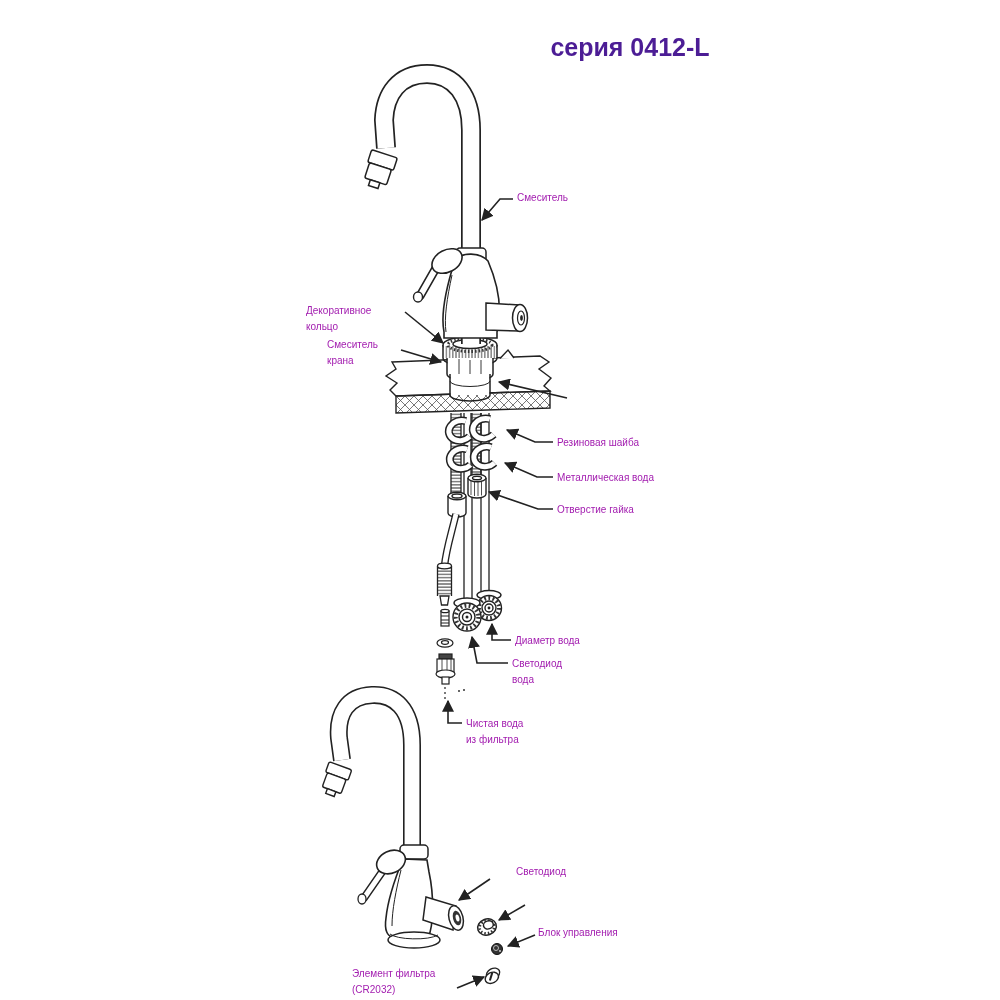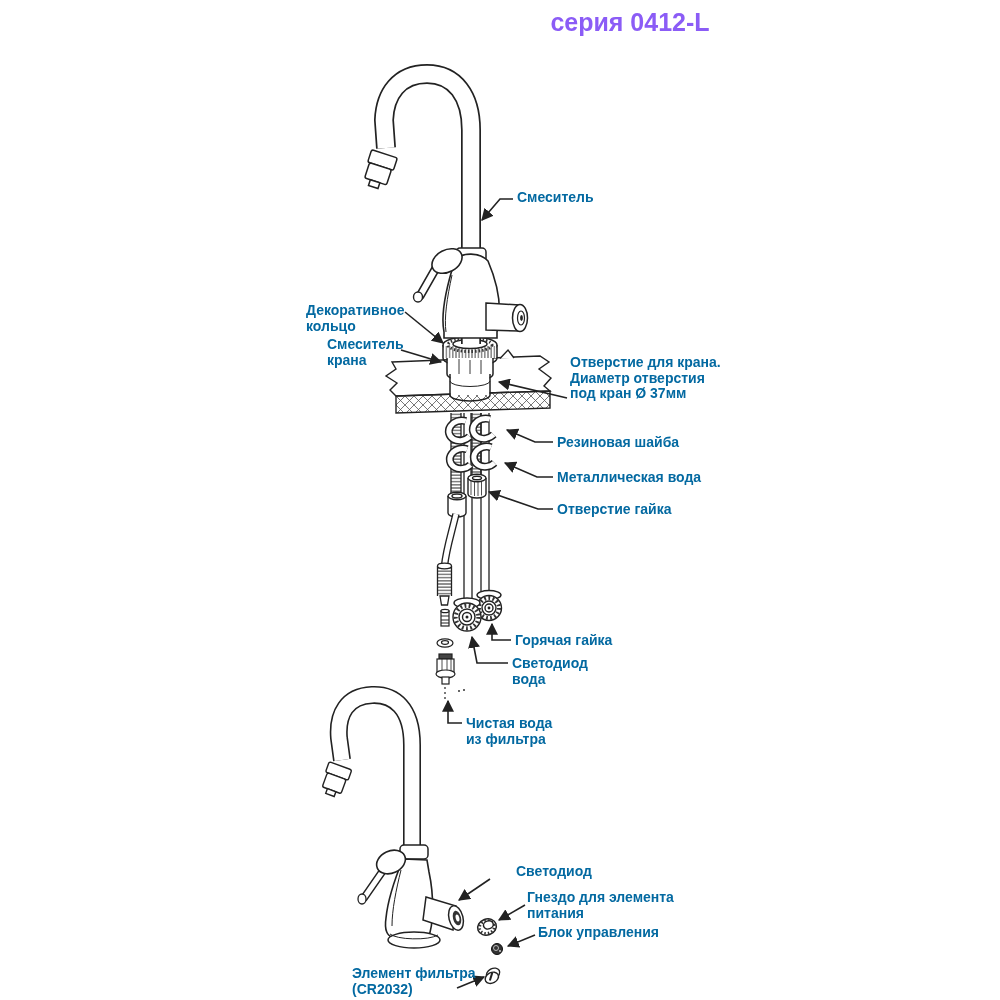--- a/index.html
+++ b/index.html
@@ -1,22 +1,22 @@
 <!DOCTYPE html>
 <html><head>
 <meta charset="utf-8">
 <style>
   html,body{margin:0;padding:0;background:#fff;}
   .canvas{position:relative;width:1000px;height:1000px;background:#fff;overflow:hidden;
           font-family:"Liberation Sans",sans-serif;}
   svg{position:absolute;left:0;top:0;}
-  .lbl{position:absolute;font-family:"Liberation Sans",sans-serif;font-weight:700;
-       font-size:14px;line-height:15.5px;color:#0369a1;white-space:nowrap;}
-  .title{position:absolute;left:430px;top:8px;width:400px;text-align:center;
-         font-family:"Liberation Sans",sans-serif;font-weight:700;font-size:25px;color:#8b5cf6;}
+  .lbl{position:absolute;font-family:"Liberation Sans",sans-serif;font-weight:400;
+       font-size:10px;line-height:15.5px;color:#a21caf;white-space:nowrap;}
+  .title{position:absolute;left:430px;top:33px;width:400px;text-align:center;
+         font-family:"Liberation Sans",sans-serif;font-weight:700;font-size:25px;color:#4c1d95;}
 </style>
 </head>
 <body>
 
 <div class="canvas">
 
 <svg width="1000" height="1000" viewBox="0 0 1000 1000">
   <defs>
     <marker id="arr" viewBox="0 0 10 10" refX="9" refY="5" markerWidth="7.5" markerHeight="7.5" orient="auto-start-reverse">
       <path d="M0,0 L10,5 L0,10 Z" fill="#222"></path>
@@ -230,50 +230,41 @@
 <div class="lbl" style="left:306px;top:303px">
   <div>Декоративное</div>
   <div>кольцо</div>
 </div>
 
 <div class="lbl" style="left:327px;top:337px">
   <div>Смеситель</div>
   <div>крана</div>
 </div>
 
-<div class="lbl" style="left:570px;top:355px">
-  <div>Отверстие для крана.</div>
-  <div>Диаметр отверстия</div>
-  <div>под кран Ø 37мм</div>
-</div>
 
 <div class="lbl" style="left:557px;top:435px">Резиновая шайба</div>
 
 <div class="lbl" style="left:557px;top:470px">Металлическая вода</div>
 
 <div class="lbl" style="left:557px;top:502px">Отверстие гайка</div>
 
-<div class="lbl" style="left:515px;top:633px">Горячая гайка</div>
+<div class="lbl" style="left:515px;top:633px">Диаметр вода</div>
 
 <div class="lbl" style="left:512px;top:656px">
   <div>Светодиод</div>
   <div>вода</div>
 </div>
 
 <div class="lbl" style="left:466px;top:716px">
   <div>Чистая вода</div>
   <div>из фильтра</div>
 </div>
 
 <div class="lbl" style="left:516px;top:864px">Светодиод</div>
 
-<div class="lbl" style="left:527px;top:890px">
-  <div>Гнездо для элемента</div>
-  <div>питания</div>
-</div>
 
 <div class="lbl" style="left:538px;top:925px">Блок управления</div>
 
 <div class="lbl" style="left:352px;top:966px">
   <div>Элемент фильтра</div>
   <div>(CR2032)</div>
 </div>
 
 </div>
 

